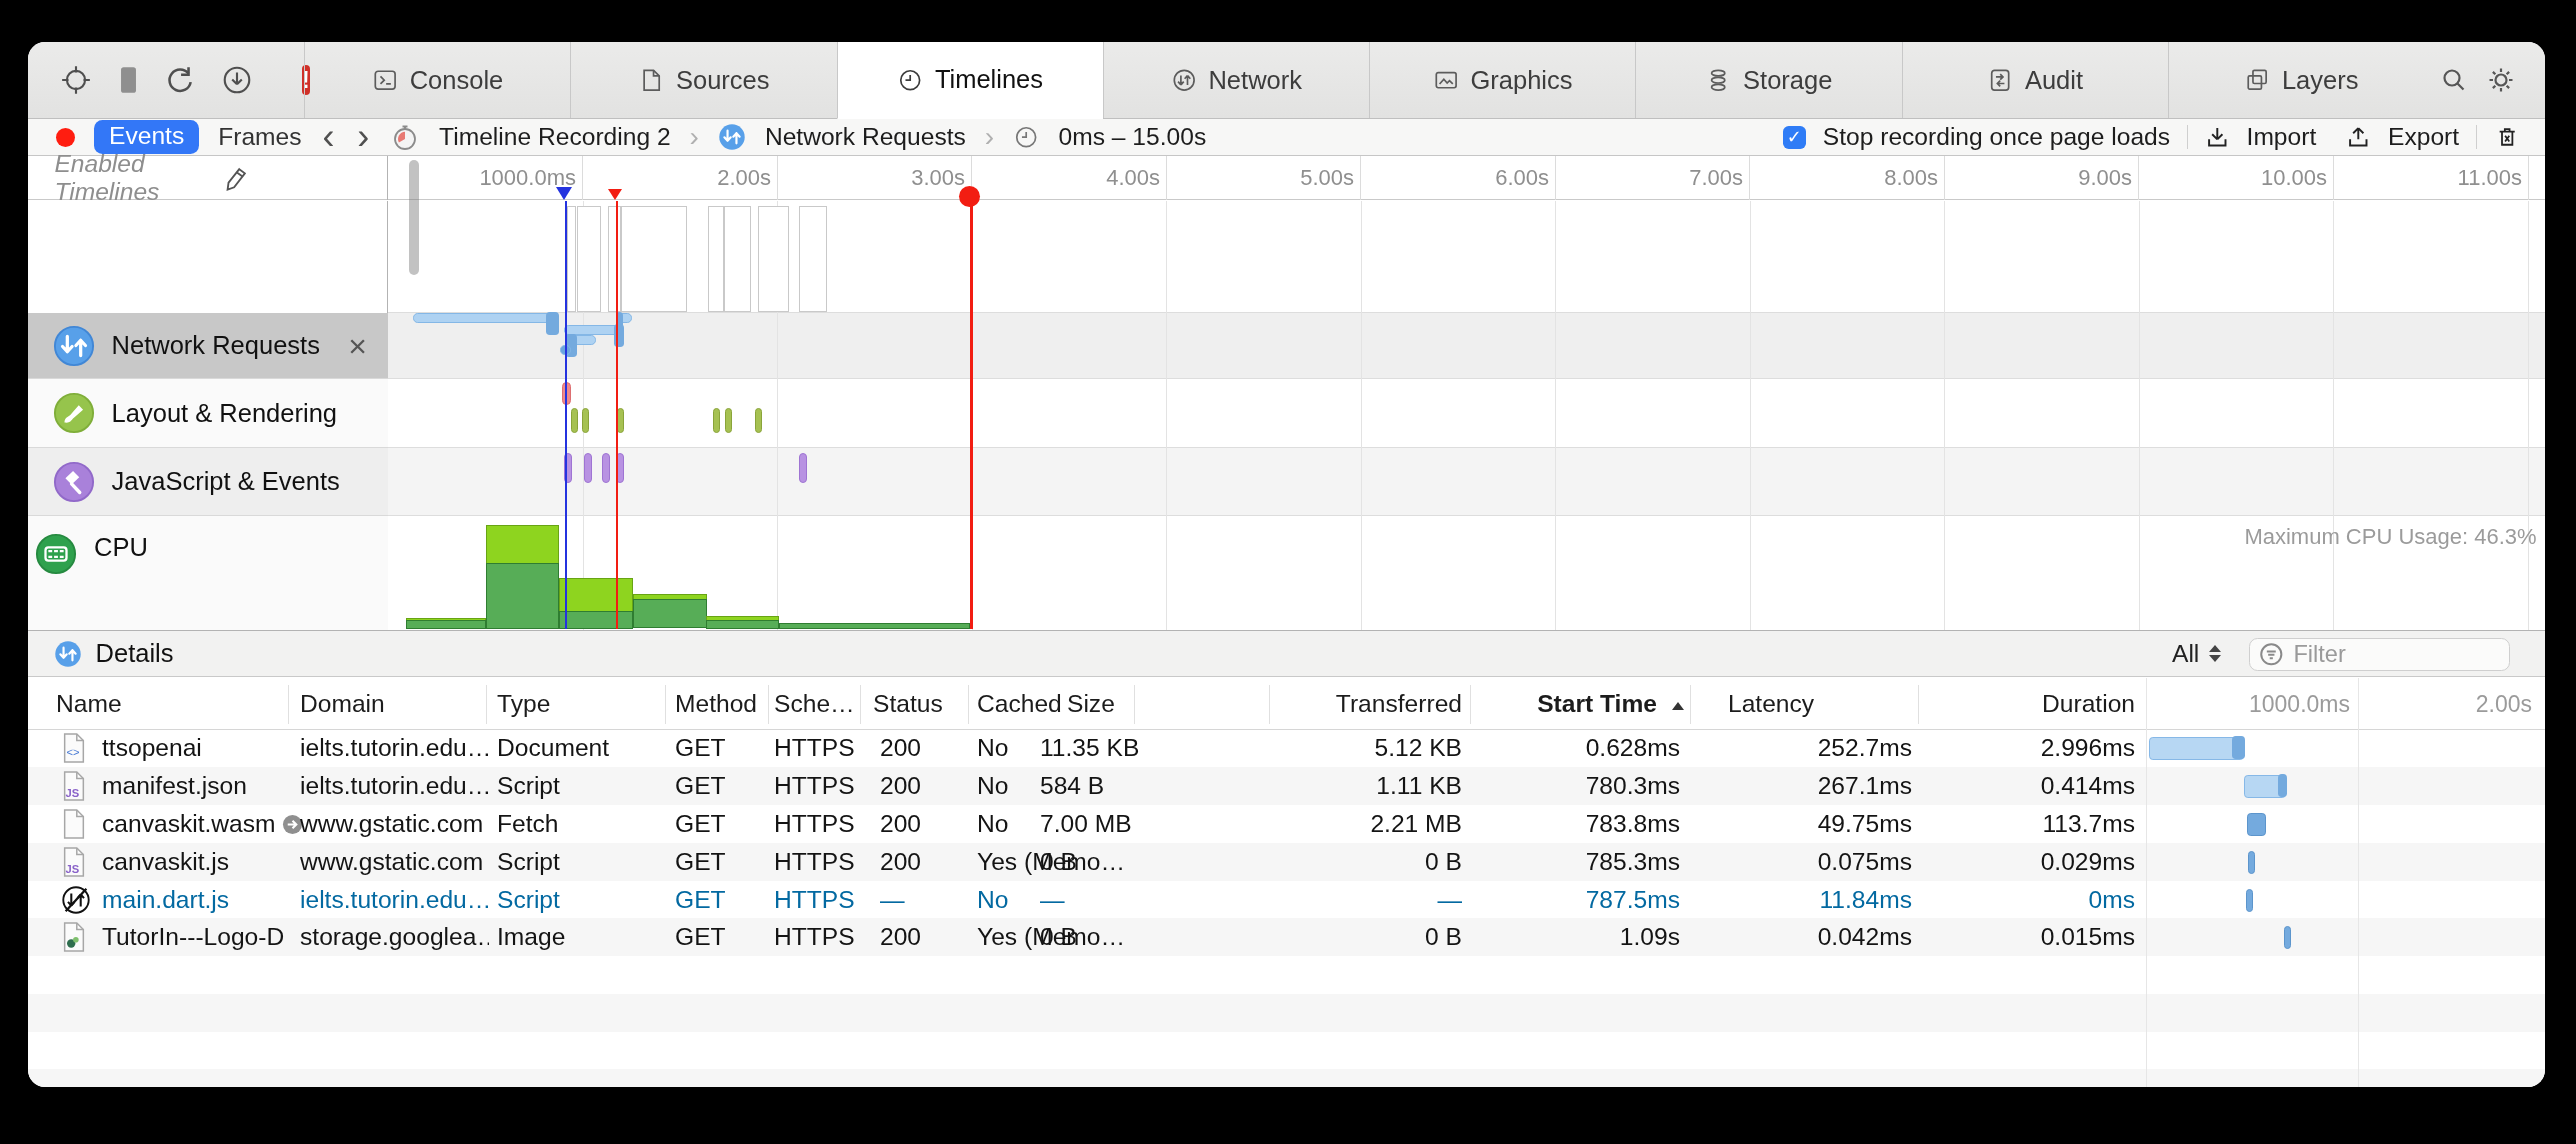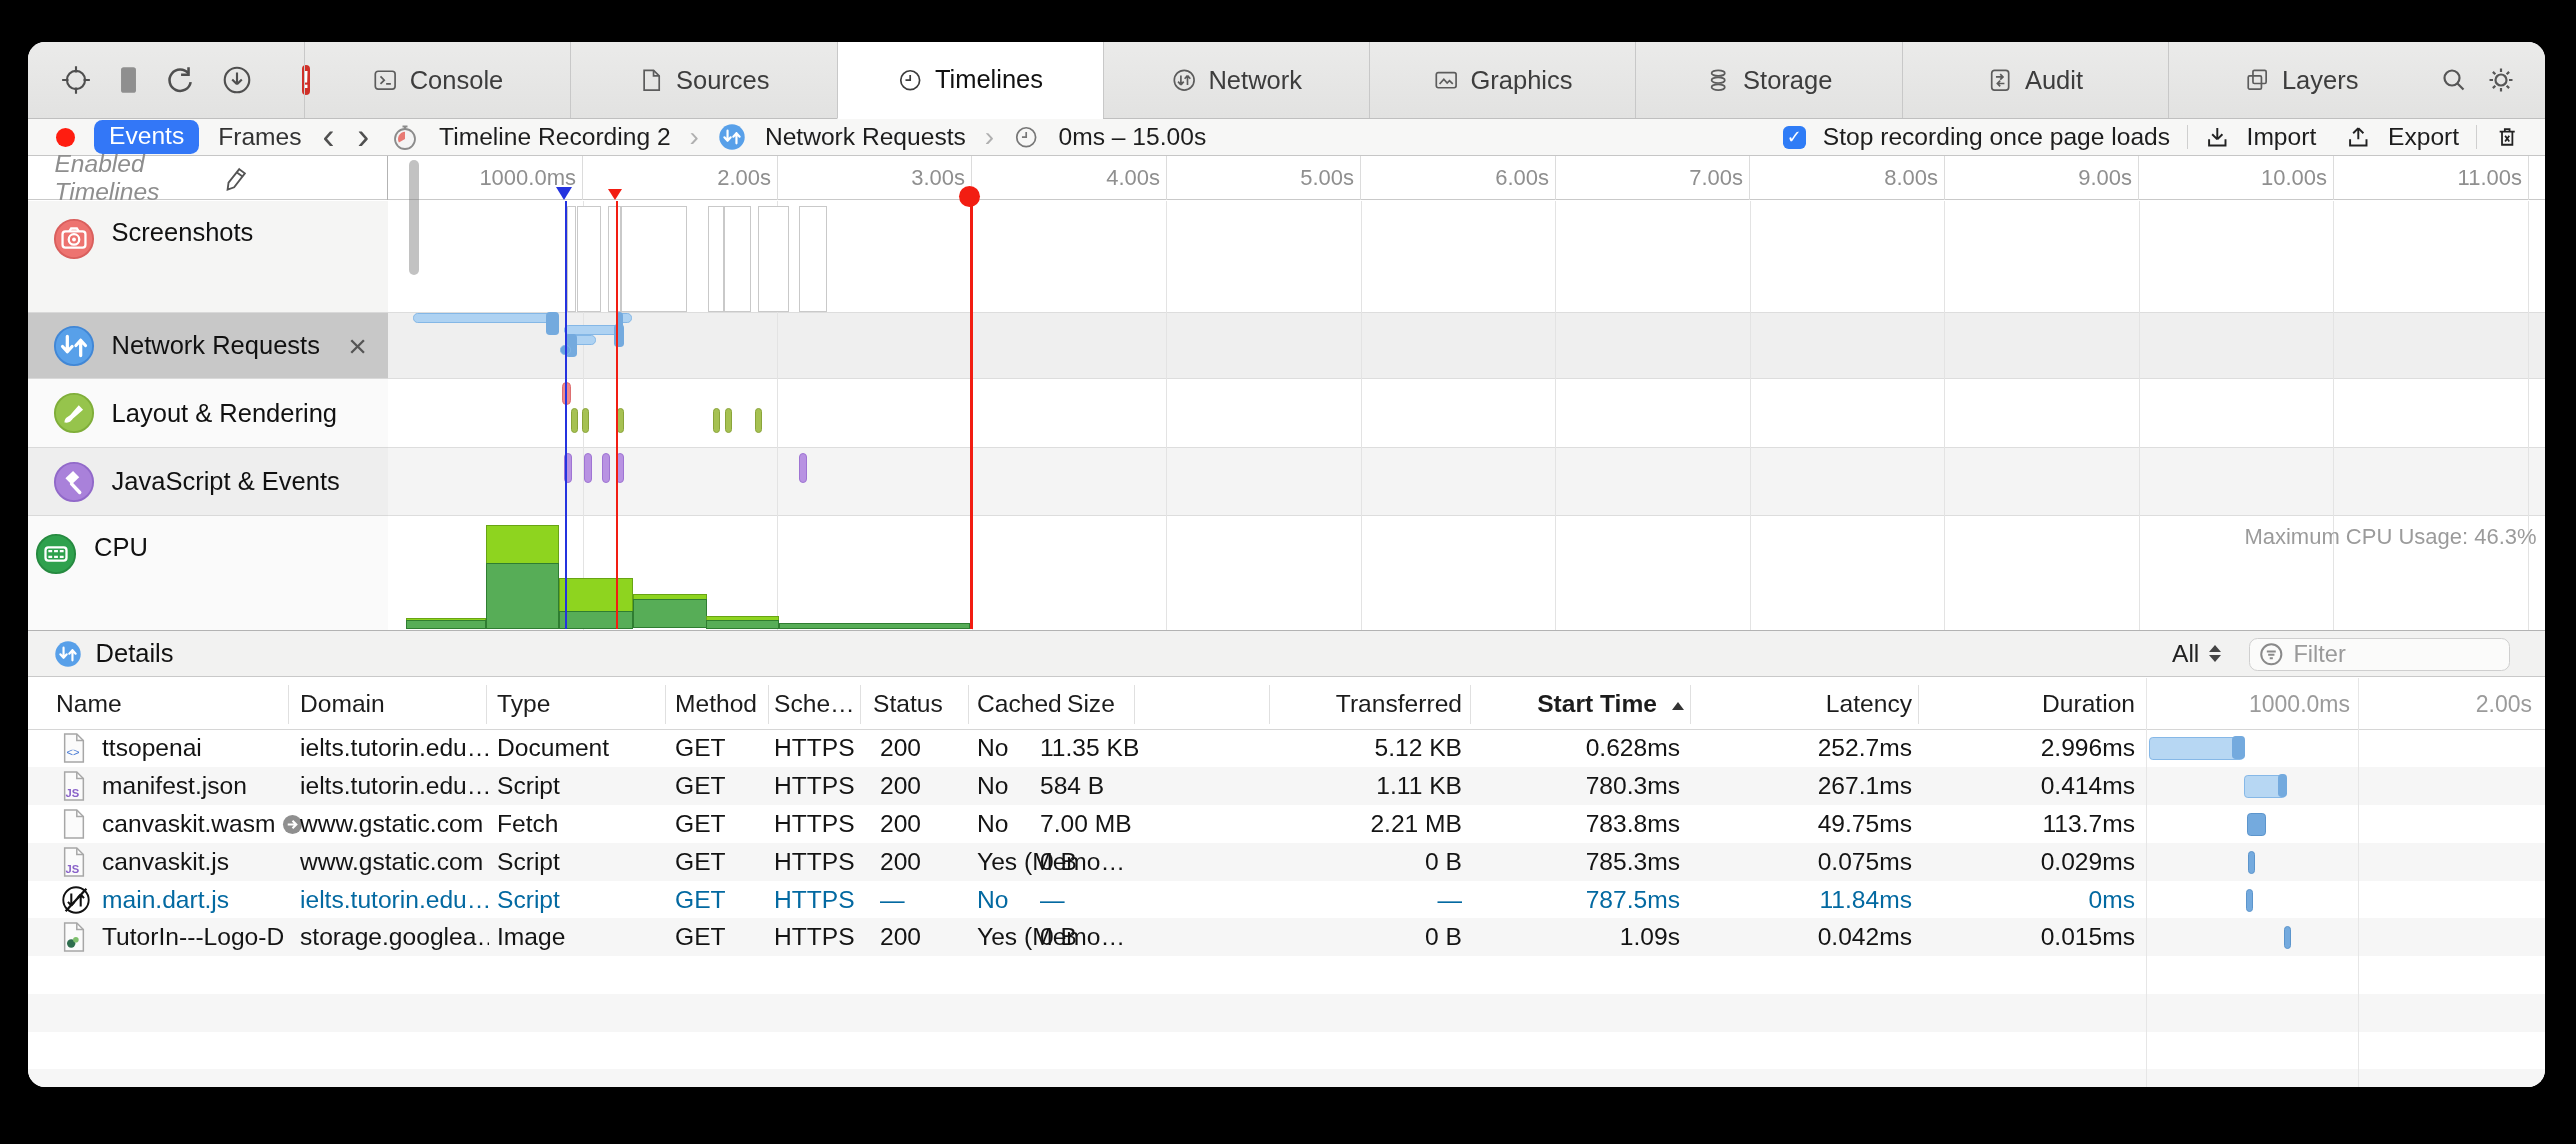--- a/index.html
+++ b/index.html
@@ -294,32 +294,20 @@
     <div class="rlabel" style="left:1991px">9.00s</div>
     <div class="rlabel" style="left:2186px">10.00s</div>
     <div class="rlabel" style="left:2381px">11.00s</div>
     <div class="tri-blue" style="left:528px"></div>
     <div class="tri-red" style="left:580px"></div>
     <div class="reddot" style="left:931px"></div>
   </div>
   <div class="scrollthumb"></div>
 
   <div class="sidebar">
-    <div class="side-row top" style="top:0; height:112px; background:#f5f5f4;">
-      <span>
-          <svg width="42" height="42" viewBox="0 0 44 44">
-            <circle cx="22" cy="22" r="20" fill="#ed7370" stroke="#d95f5d" stroke-width="2"></circle>
-            <rect x="10" y="14" width="24" height="17" rx="3" fill="none" stroke="#fff" stroke-width="2.4"></rect>
-            <path d="M17 14 l2-3 h6 l2 3" fill="none" stroke="#fff" stroke-width="2.4"></path>
-            <circle cx="22" cy="22.5" r="5.5" fill="none" stroke="#fff" stroke-width="2.4"></circle>
-            <circle cx="22" cy="22.5" r="2" fill="#fff"></circle>
-          </svg>
-        </span>
-      <span>Screenshots</span>
-    </div>
     <div class="side-row" style="top:112px; height:66px; background:#c8c8c8;">
       <span>
           <svg width="42" height="42" viewBox="0 0 44 44">
             <circle cx="22" cy="22" r="20" fill="#58a0e9" stroke="#4187d6" stroke-width="2"></circle>
             <path d="M15 12 v16 M15 28 l-5-5.5 M15 28 l5-5.5 M29 32 V16 M29 16 l-5 5.5 M29 16 l5 5.5" stroke="#fff" stroke-width="3.4" fill="none" stroke-linecap="round"></path>
           </svg>
         </span>
       <span>Network Requests</span>
       <span class="closex">×</span>
     </div>
@@ -461,21 +449,21 @@
     <div class="hcell" style="left:272px">Domain</div>
     <div class="hcell" style="left:469px">Type</div>
     <div class="hcell" style="left:647px">Method</div>
     <div class="hcell" style="left:746px">Sche…</div>
     <div class="hcell" style="left:845px">Status</div>
     <div class="hcell" style="left:949px">Cached</div>
     <div class="hcell" style="left:1039px;width:195px;text-align:left">Size</div>
     <div class="hcell" style="left:1256px;width:178px;text-align:right">Transferred</div>
     <div class="hcell" style="left:1468px;width:161px;text-align:right;font-weight:bold"><span>Start Time</span></div>
     <div class="hcell" style="left:1635px;top:0px"><span class="caret-up" style="vertical-align:middle"></span></div>
-    <div class="hcell" style="left:1700px;width:184px;text-align:right">Latency</div>
+    <div class="hcell" style="left:1700px;width:184px;">Latency</div>
     <div class="hcell" style="left:1922px;width:185px;text-align:right">Duration</div>
     <div class="wflabel" style="left:2199px">1000.0ms</div>
     <div class="wflabel" style="left:2381px">2.00s</div>
     <div class="hsep" style="left:260px"></div>
       <div class="hsep" style="left:458px"></div>
     <div class="hsep" style="left:637px"></div>
       <div class="hsep" style="left:740px"></div>
     <div class="hsep" style="left:832px"></div>
       <div class="hsep" style="left:940px"></div>
     <div class="hsep" style="left:1106px"></div>

